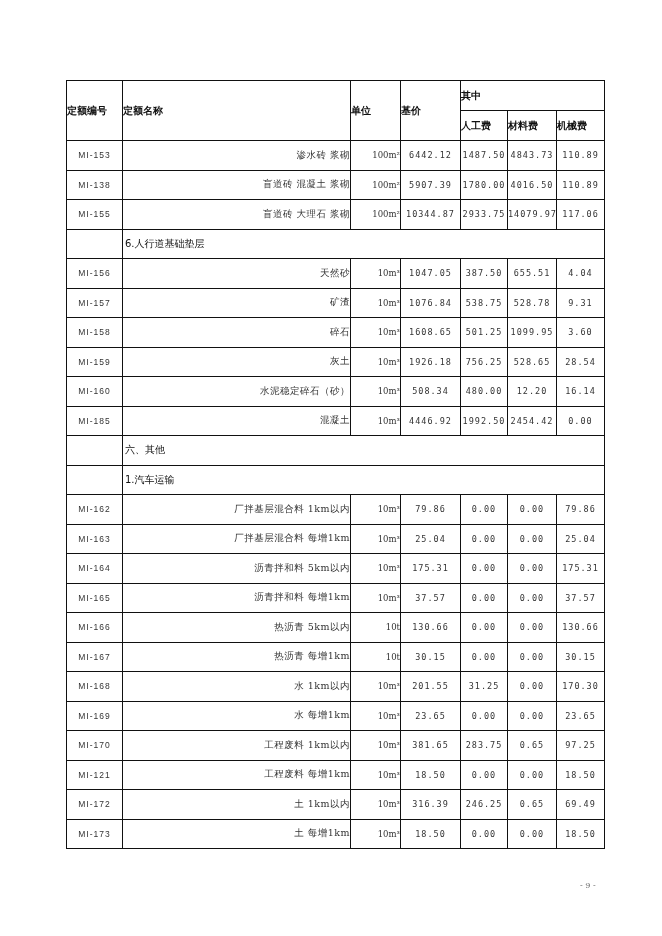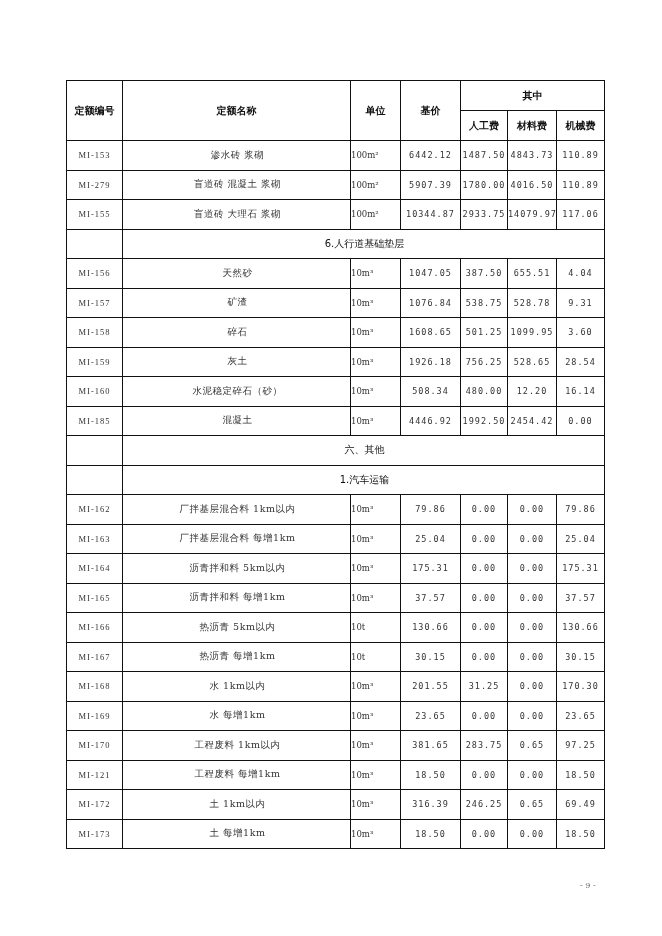--- a/index.html
+++ b/index.html
@@ -4,29 +4,29 @@
 <style>
   html, body { margin:0; padding:0; background:#ffffff; }
   body { width:662px; height:936px; position:relative; overflow:hidden;
          font-family:"DejaVu Serif", "Liberation Serif", serif; color:#222; }
   .page { position:absolute; left:0; top:0; width:662px; height:936px; background:#fff; }
   table.quota { position:absolute; left:66px; top:80px; border-collapse:collapse;
                 table-layout:fixed; width:538px; }
   table.quota td, table.quota th { border:1px solid #111; padding:0; font-weight:normal;
                 font-size:9.5px; color:#333; white-space:nowrap; overflow:hidden; }
   th { font-family:"DejaVu Sans", "Liberation Sans", sans-serif; font-weight:bold !important;
-       color:#111 !important; font-size:10px !important; text-align:center; }
+       color:#111 !important; font-size:10px !important; text-align:left; }
   tr.hdr1 th { height:29px; }
   tr.hdr2 th { height:29px;font-family:Liberation Serif, serif; }
   tr.row td { height:28.5px; }
-  td.code { text-align:center; letter-spacing:1px; font-family:Liberation Serif, serif; font-size:8.5px !important; color:#444; }
-  td.name { text-align:center; padding-left:2px !important; font-size:9.5px; letter-spacing:0.5px; }
-  td.unit { text-align:left; font-size:8.5px !important; }
+  td.code { text-align:center; letter-spacing:1px; font-family:Liberation Sans, sans-serif; font-size:8.5px !important; color:#444; }
+  td.name { text-align:right; padding-left:2px !important; font-size:9.5px; letter-spacing:0.5px; }
+  td.unit { text-align:right; font-size:8.5px !important; }
   td.num { text-align:center; font-family:"DejaVu Sans Mono","Liberation Mono",monospace; font-size:8.5px !important; letter-spacing:1px; color:#444; }
-  td.section { text-align:center; padding-left:2px !important; font-family:"DejaVu Sans","Liberation Sans",sans-serif; font-weight:bold; font-size:10px !important; color:#111 !important; }
+  td.section { text-align:left; padding-left:2px !important; font-family:"DejaVu Sans","Liberation Sans",sans-serif; font-weight:bold; font-size:10px !important; color:#111 !important; }
   .pagenum { position:absolute; left:580px; top:881px; font-size:8px; color:#666;
              font-family:"DejaVu Serif","Liberation Serif",serif; }
 </style>
 </head>
 <body>
 
 <div class="page">
   <table class="quota">
     <colgroup>
       <col style="width:56px">
@@ -55,21 +55,21 @@
         <tr class="row">
           <td class="code">MI-153</td>
           <td class="name">渗水砖 浆砌</td>
           <td class="unit">100m²</td>
           <td class="num">6442.12</td>
           <td class="num">1487.50</td>
           <td class="num">4843.73</td>
           <td class="num">110.89</td>
         </tr>
         <tr class="row">
-          <td class="code">MI-279</td>
+          <td class="code">MI-138</td>
           <td class="name">盲道砖 混凝土 浆砌</td>
           <td class="unit">100m²</td>
           <td class="num">5907.39</td>
           <td class="num">1780.00</td>
           <td class="num">4016.50</td>
           <td class="num">110.89</td>
         </tr>
         <tr class="row">
           <td class="code">MI-155</td>
           <td class="name">盲道砖 大理石 浆砌</td>

